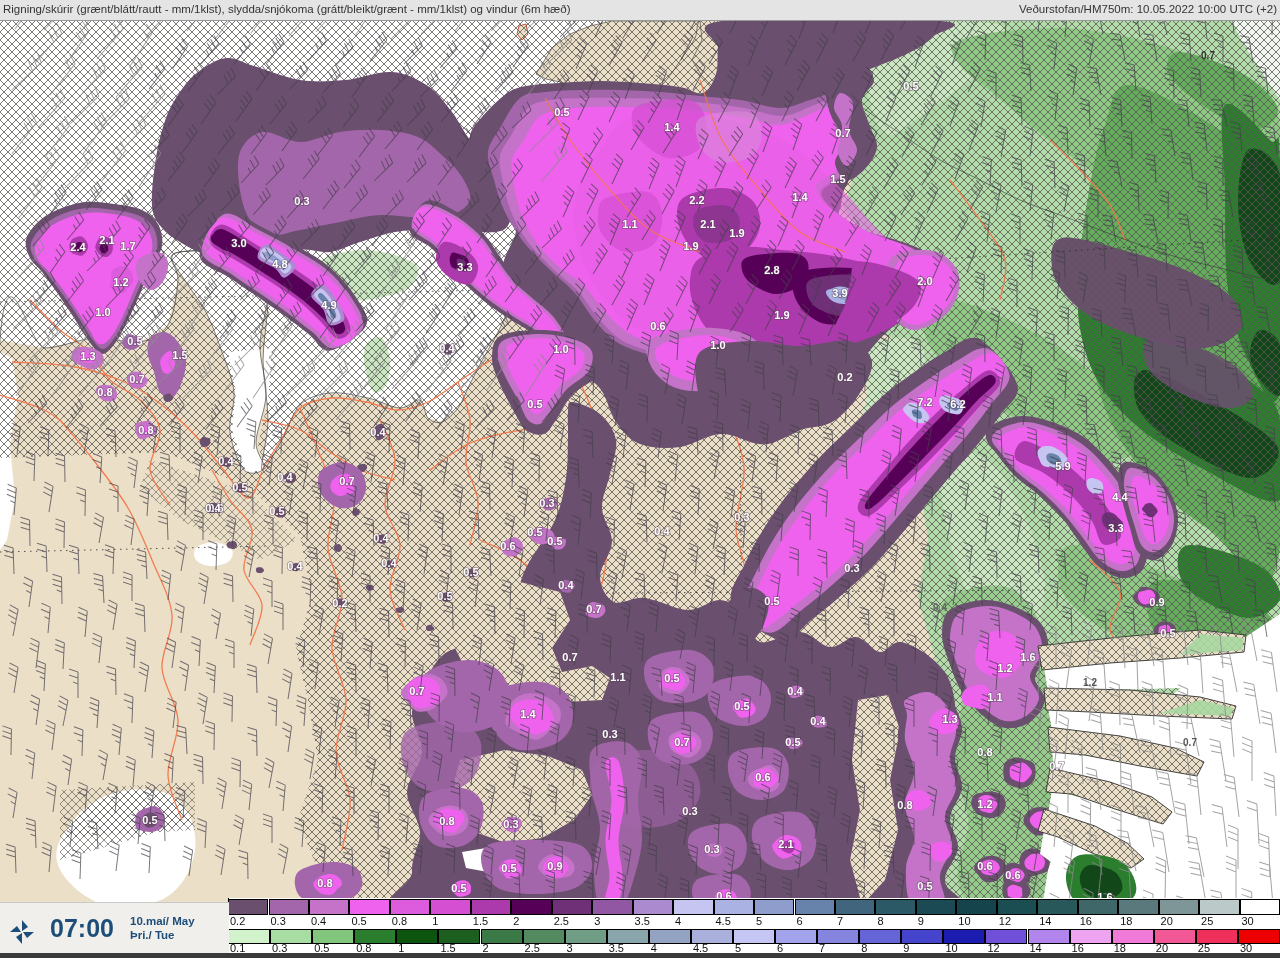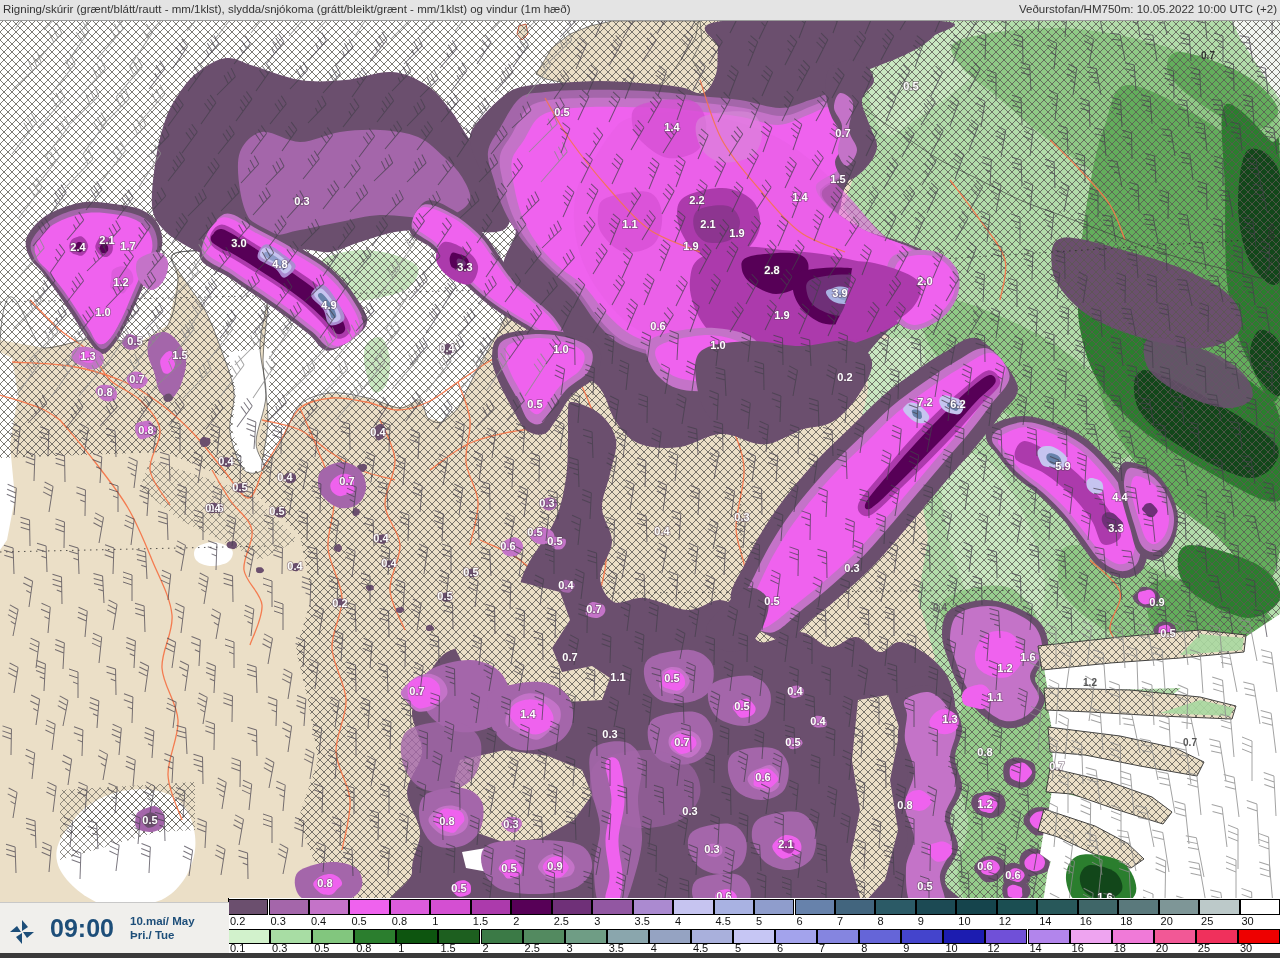--- a/index.html
+++ b/index.html
@@ -1663,28 +1663,28 @@
 <div style="position:absolute;left:903.3px;top:942px;width:30px;height:12px;font:11px 'Liberation Sans',sans-serif;color:#111">9</div>
 <div style="position:absolute;left:945.4px;top:942px;width:30px;height:12px;font:11px 'Liberation Sans',sans-serif;color:#111">10</div>
 <div style="position:absolute;left:987.4px;top:942px;width:30px;height:12px;font:11px 'Liberation Sans',sans-serif;color:#111">12</div>
 <div style="position:absolute;left:1029.5px;top:942px;width:30px;height:12px;font:11px 'Liberation Sans',sans-serif;color:#111">14</div>
 <div style="position:absolute;left:1071.6px;top:942px;width:30px;height:12px;font:11px 'Liberation Sans',sans-serif;color:#111">16</div>
 <div style="position:absolute;left:1113.7px;top:942px;width:30px;height:12px;font:11px 'Liberation Sans',sans-serif;color:#111">18</div>
 <div style="position:absolute;left:1155.8px;top:942px;width:30px;height:12px;font:11px 'Liberation Sans',sans-serif;color:#111">20</div>
 <div style="position:absolute;left:1197.8px;top:942px;width:30px;height:12px;font:11px 'Liberation Sans',sans-serif;color:#111">25</div>
 <div style="position:absolute;left:1239.9px;top:942px;width:30px;height:12px;font:11px 'Liberation Sans',sans-serif;color:#111">30</div>
 <div id="topbar">
-      <span class="l">Rigning/skúrir (grænt/blátt/rautt - mm/1klst), slydda/snjókoma (grátt/bleikt/grænt - mm/1klst) og vindur (1m hæð)</span>
+      <span class="l">Rigning/skúrir (grænt/blátt/rautt - mm/1klst), slydda/snjókoma (grátt/bleikt/grænt - mm/1klst) og vindur (6m hæð)</span>
       <span class="r">Veðurstofan/HM750m: 10.05.2022 10:00 UTC (+2)</span>
     </div>
 <div id="infobox">
       <svg width="28" height="28" viewBox="0 0 28 28" style="position:absolute;left:8px;top:15px">
 <g fill="#1d4e79">
           <path d="M14 13L14 2L20 9Z"></path>
           <path d="M15 14L26 14L19 20Z"></path>
           <path d="M14 15L14 26L8 19Z"></path>
           <path d="M13 14L2 14L9 8Z"></path>
         </g>
       </svg>
-      <span class="time">09:00</span>
+      <span class="time">07:00</span>
       <span class="date">10.maí/ May<br>Þri./ Tue</span>
     </div>
 <div id="bstrip"></div>
 </div>
 </body></html>

